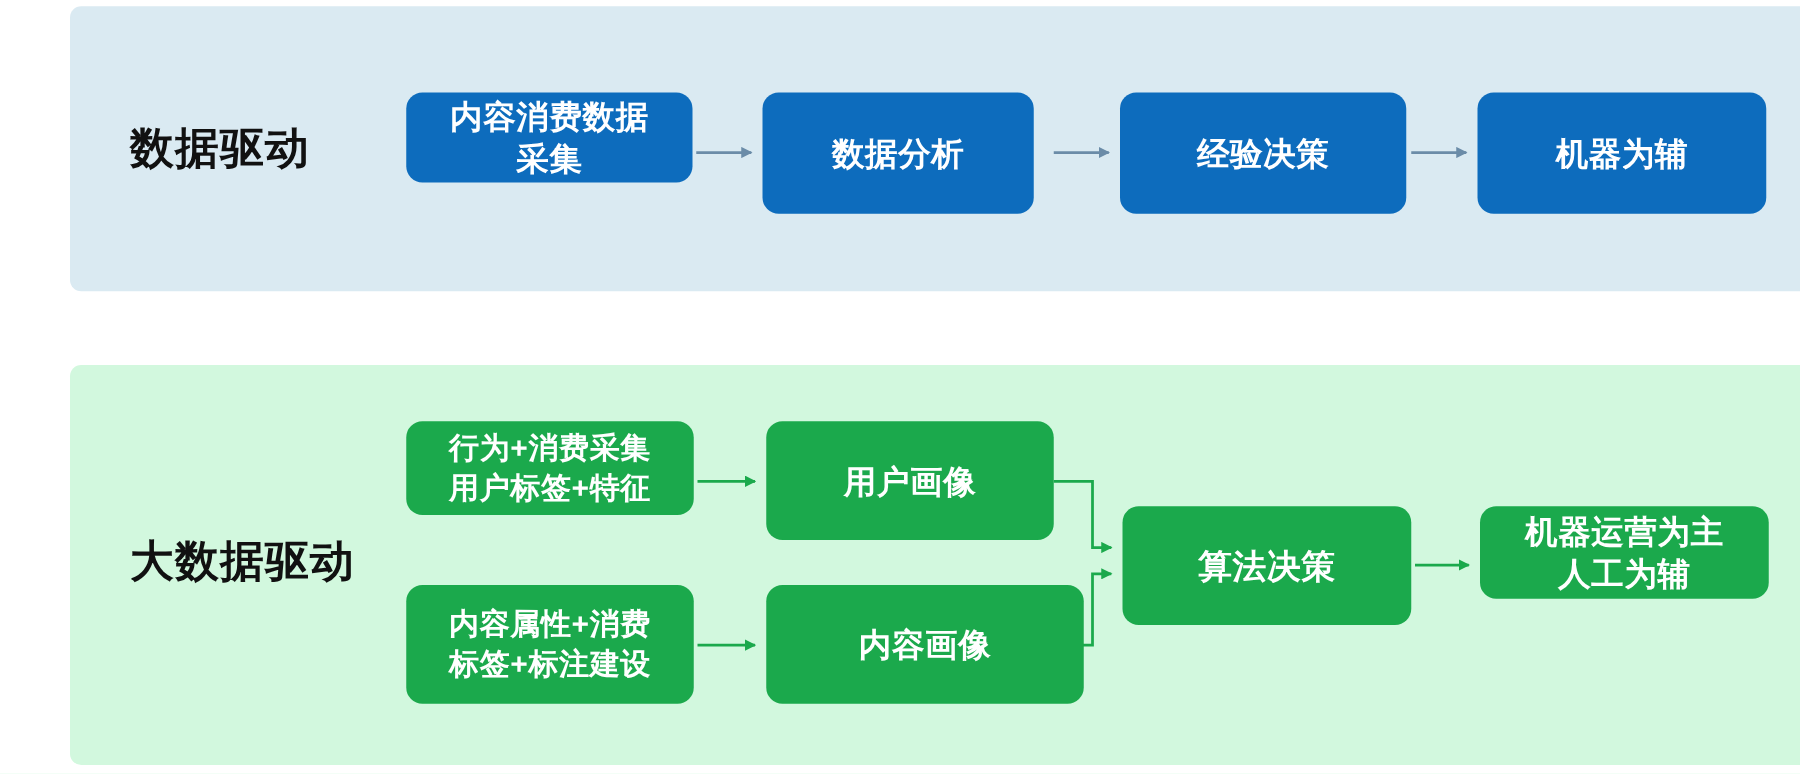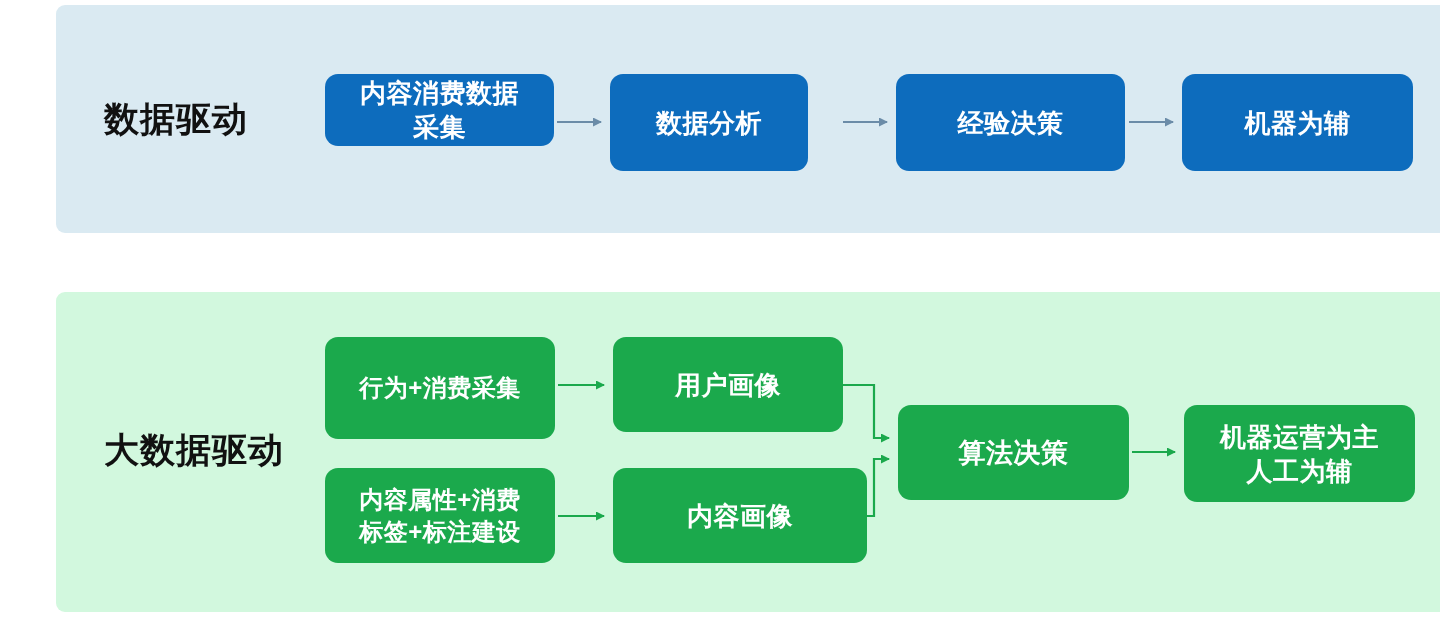--- a/index.html
+++ b/index.html
@@ -37,31 +37,31 @@
     letter-spacing:0.5px;
   }
   .node .txt{display:block;}
   .node .line{display:block;}
 
   .blue{background:#0d6cbd;}
   .green{background:#1ba94c;}
 
   
   #n-collect   {left:277px;top:74px;width:229px;height:72px;font-size:26px;line-height:34px;}
-  #n-analysis  {left:562px;top:74px;width:198px;height:97px;font-size:26px;line-height:34px;}
+  #n-analysis  {left:562px;top:74px;width:217px;height:97px;font-size:26px;line-height:34px;}
   #n-decision  {left:848px;top:74px;width:229px;height:97px;font-size:26px;line-height:34px;text-align:center;}
   #n-outcome   {left:1134px;top:74px;width:231px;height:97px;font-size:26px;line-height:34px;}
 
   
-  #n-behavior  {left:277px;top:337px;width:230px;height:102px;font-size:24px;line-height:32px;}
+  #n-behavior  {left:277px;top:337px;width:230px;height:75px;font-size:24px;line-height:32px;}
   #n-content   {left:277px;top:468px;width:230px;height:95px;font-size:24px;line-height:32px;}
   #n-userport  {left:565px;top:337px;width:230px;height:95px;font-size:26px;line-height:34px;}
   #n-cntport   {left:565px;top:468px;width:254px;height:95px;font-size:26px;line-height:34px;}
   #n-algo      {left:850px;top:405px;width:231px;height:95px;font-size:27px;line-height:34px;}
-  #n-final     {left:1136px;top:405px;width:231px;height:97px;font-size:26px;line-height:34px;}
+  #n-final     {left:1136px;top:405px;width:231px;height:74px;font-size:26px;line-height:34px;}
 
   svg.conn{position:absolute;left:0;top:0;width:1440px;height:619px;pointer-events:none;}
 
   #watermark{
     position:absolute;left:1136px;top:566px;
     font-size:23px;color:#9aa79d;opacity:.85;
     white-space:nowrap;font-weight:400;
     letter-spacing:1px;
   }
 </style>
@@ -133,20 +133,21 @@
   </div>
   <div class="node blue" id="n-outcome">
     <span class="txt">
         <span class="line">机器为辅</span>
       </span>
   </div>
 
   <div class="node green" id="n-behavior">
     <span class="txt">
         <span class="line">行为+消费采集</span>
+        <span class="line">用户标签+特征</span>
       </span>
   </div>
   <div class="node green" id="n-content">
     <span class="txt">
         <span class="line">内容属性+消费</span>
         <span class="line">标签+标注建设</span>
       </span>
   </div>
   <div class="node green" id="n-userport">
     <span class="txt">

